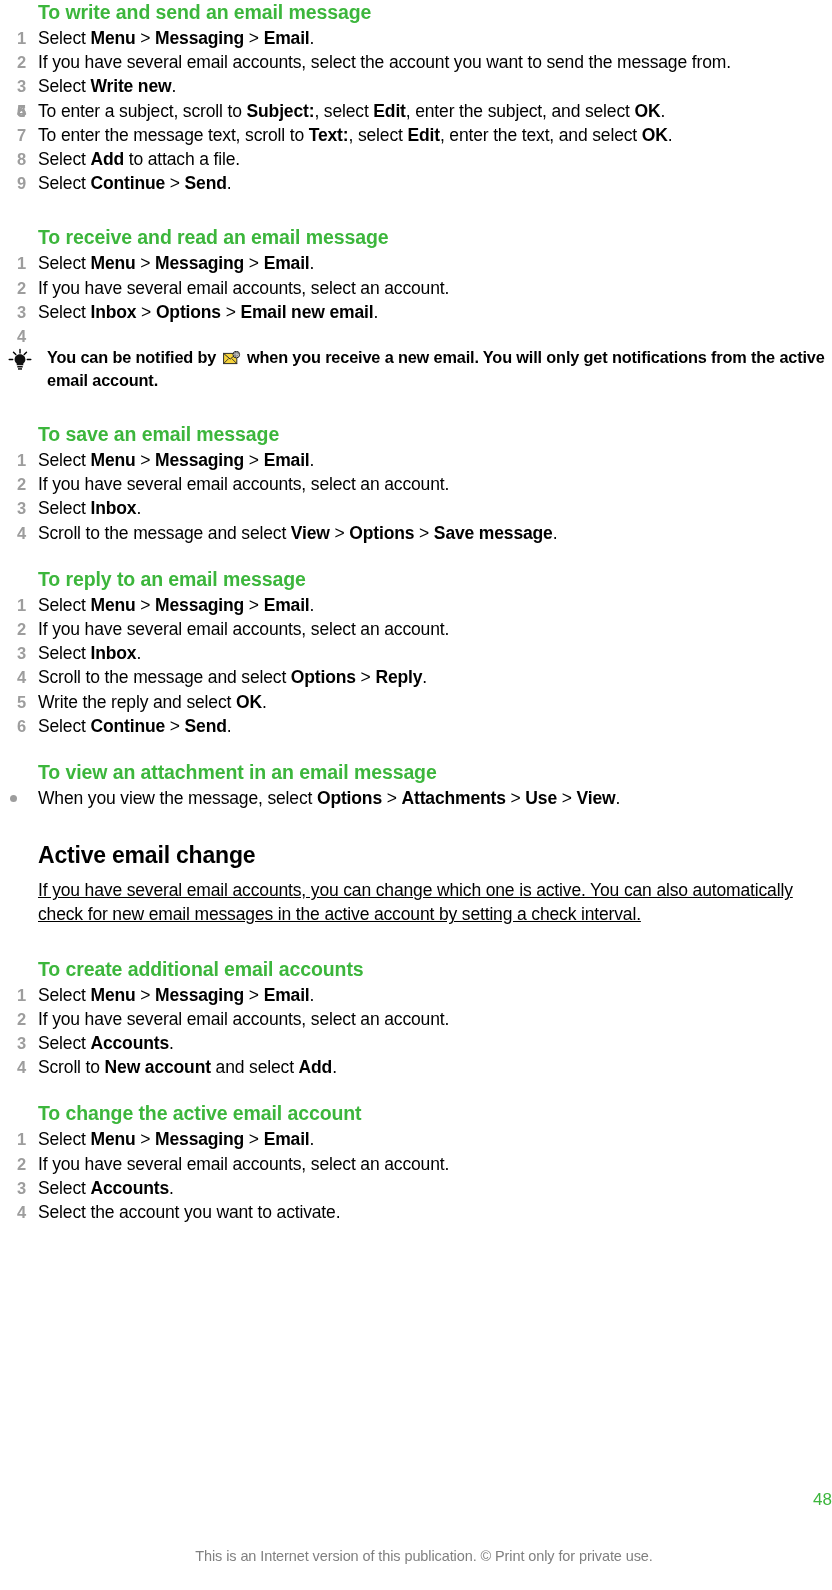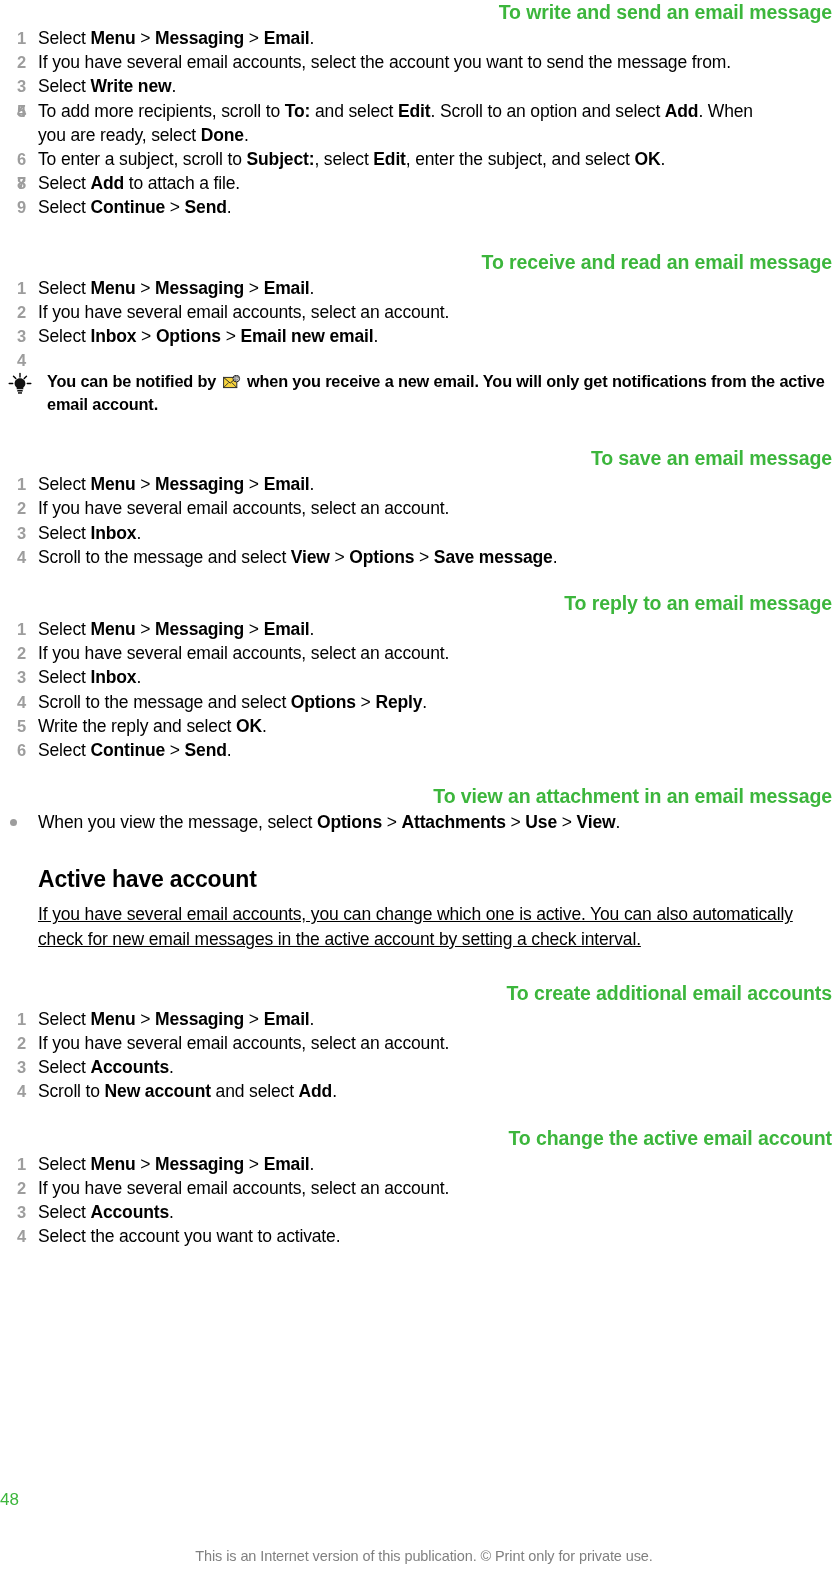--- a/index.html
+++ b/index.html
@@ -29,21 +29,20 @@
   }
 
   
   .h-green {
     color: #3cb63c;
     font-size: 19.5px;
     font-weight: bold;
     line-height: 24px;
     margin: 0 0 2px 38px;
     letter-spacing: -0.1px;
-    text-align: right;
   }
   .h-black {
     color: #000000;
     font-size: 23px;
     font-weight: bold;
     line-height: 30px;
     margin: 0 0 8px 38px;
     letter-spacing: -0.2px;
   }
 
@@ -124,21 +123,21 @@
   }
   .sp-md { height: 22px; }
   .sp-lg { height: 30px; }
 
   
   .page-number {
     position: absolute;
     left: 0;
     top: 1490px;
     width: 832px;
-    text-align: left;
+    text-align: right;
     color: #3cb63c;
     font-size: 17px;
     font-weight: normal;
   }
   .footer-note {
     position: absolute;
     left: 8px;
     top: 1548px;
     width: 832px;
     text-align: center;
@@ -153,23 +152,23 @@
 <div class="page">
   <div class="content">
 
     <div>
       <div class="h-green">To write and send an email message</div>
       <ol class="steps">
           <li><span class="num">1</span><span><span>Select </span><b>Menu</b><span> &gt; </span><b>Messaging</b><span> &gt; </span><b>Email</b><span>.</span></span></li>
           <li><span class="num">2</span><span><span>If you have several email accounts, select the account you want to send the message from.</span></span></li>
           <li><span class="num">3</span><span><span>Select </span><b>Write new</b><span>.</span></span></li>
           <li><span class="num">4</span></li>
-          <li><span class="num">5</span><span><span>To add more recipients, scroll to </span><b>To:</b><span> and select </span><b>Edit</b><span>. Scroll to an option and select </span><b>Add</b><span>. When you are ready, select </span><b>Done</b><span>.</span></span></li>
+          <li><span class="num">5</span></li>
           <li><span class="num">6</span><span><span>To enter a subject, scroll to </span><b>Subject:</b><span>, select </span><b>Edit</b><span>, enter the subject, and select </span><b>OK</b><span>.</span></span></li>
-          <li><span class="num">7</span></li>
+          <li><span class="num">7</span><span><span>To enter the message text, scroll to </span><b>Text:</b><span>, select </span><b>Edit</b><span>, enter the text, and select </span><b>OK</b><span>.</span></span></li>
           <li><span class="num">8</span><span><span>Select </span><b>Add</b><span> to attach a file.</span></span></li>
           <li><span class="num">9</span><span><span>Select </span><b>Continue</b><span> &gt; </span><b>Send</b><span>.</span></span></li>
         </ol>
     </div>
 
     <div class="sp-lg"></div>
 
     <div>
       <div class="h-green">To receive and read an email message</div>
       <ol class="steps">
@@ -241,21 +240,21 @@
     <div>
       <div class="h-green">To view an attachment in an email message</div>
       <ul class="steps">
           <li><span class="bul"></span><span><span>When you view the message, select </span><b>Options</b><span> &gt; </span><b>Attachments</b><span> &gt; </span><b>Use</b><span> &gt; </span><b>View</b><span>.</span></span></li>
         </ul>
     </div>
 
     <div class="sp-lg"></div>
 
     <div>
-      <div class="h-black">Active have account</div>
+      <div class="h-black">Active email change</div>
       <div class="para">If you have several email accounts, you can change which one is active. You can also automatically check for new email messages in the active account by setting a check interval.</div>
     </div>
 
     <div class="sp-lg"></div>
 
     <div>
       <div class="h-green">To create additional email accounts</div>
       <ol class="steps">
           <li><span class="num">1</span><span><span>Select </span><b>Menu</b><span> &gt; </span><b>Messaging</b><span> &gt; </span><b>Email</b><span>.</span></span></li>
           <li><span class="num">2</span><span><span>If you have several email accounts, select an account.</span></span></li>

